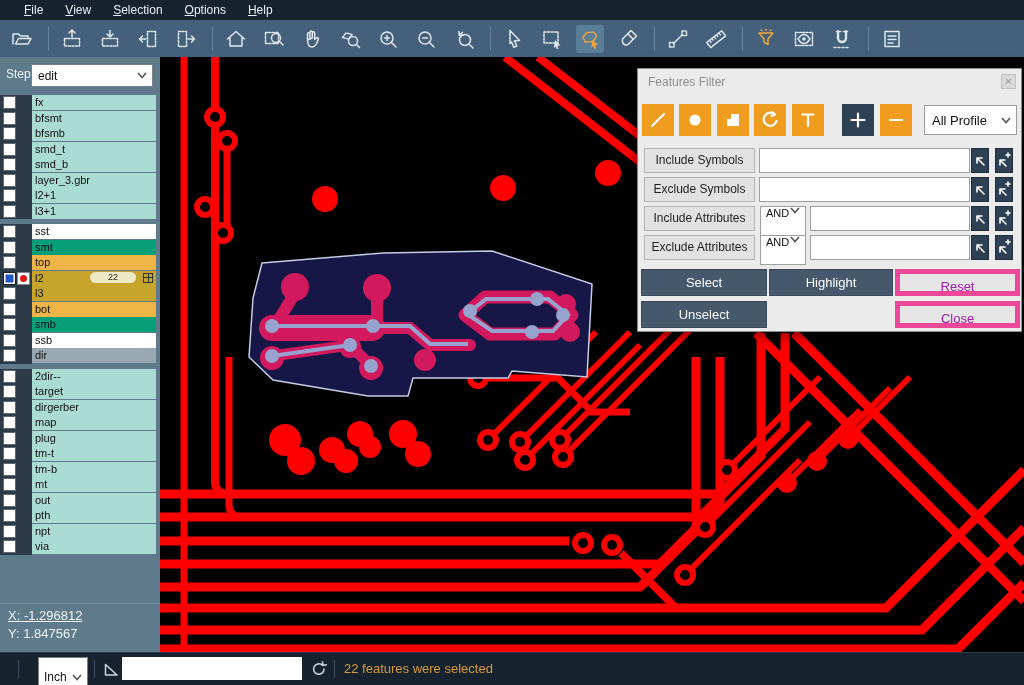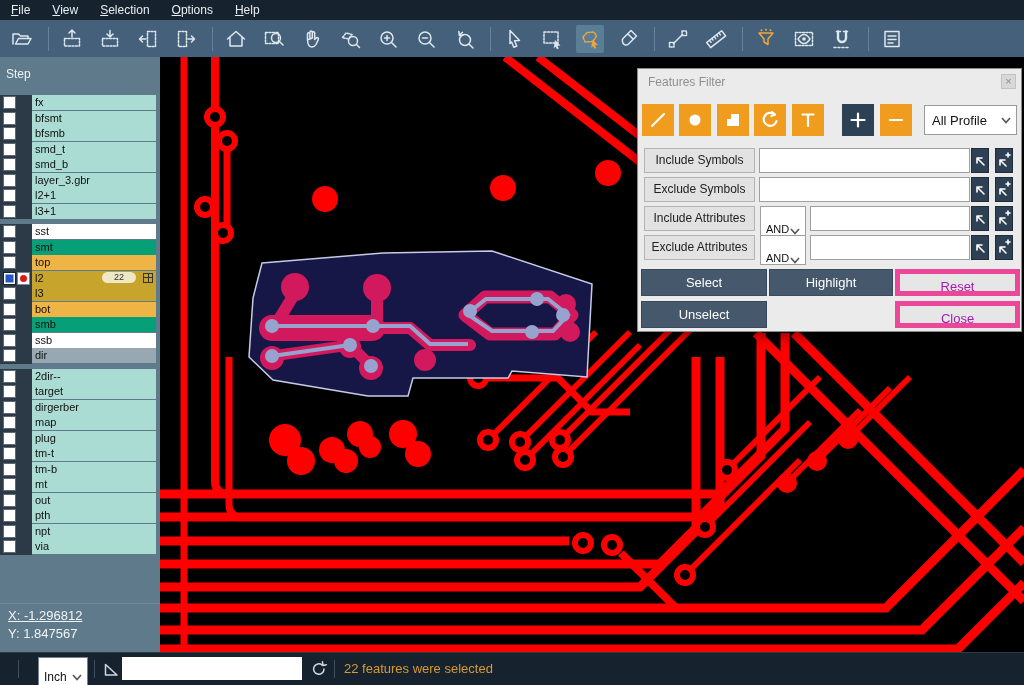--- a/index.html
+++ b/index.html
@@ -1,20 +1,20 @@
 <!DOCTYPE html>
 <html><head>
 <meta charset="utf-8">
 <style>
   html,body{margin:0;padding:0;background:#000;}
   #app{position:relative;width:1024px;height:685px;overflow:hidden;
        font-family:"Liberation Sans",sans-serif;-webkit-font-smoothing:antialiased;}
   
   .menubar{position:absolute;left:0;top:0;width:1024px;height:20px;background:#16222e;
-           display:flex;align-items:flex-end;padding-left:0;box-sizing:border-box;}
+           display:flex;align-items:flex-end;padding-left:13px;box-sizing:border-box;}
   .menu-item{color:#e9eef3;font-size:12px;padding:0 11px;line-height:20px;cursor:default;}
   .menu-item u{text-decoration:underline;}
   
   .toolbar{position:absolute;left:0;top:20px;width:1024px;height:37px;background:#45607a;
            display:flex;align-items:center;padding-left:8px;box-sizing:border-box;}
   .tbtn{width:28px;height:28px;margin-right:10px;display:flex;align-items:center;justify-content:center;border-radius:2px;}
   .tbtn svg{width:22px;height:22px;stroke:#dde7ee;fill:none;stroke-width:1.5;stroke-linecap:round;stroke-linejoin:round;}
   .tbtn.active{background:#5b7e97;}
   .tsep{width:1px;height:24px;background:#63839f;margin:0 9px 0 2px;}
   
@@ -31,21 +31,21 @@
   .lrow{position:relative;height:15.5px;
         background:linear-gradient(#2c3a47,#2c3a47) 0 0/32px 100% no-repeat;}
   .cb{position:absolute;left:3px;top:1px;width:11px;height:11px;background:#fff;border:1px solid #5d6a74;}
   .cb.checked{background:#2456c4;border-color:#17212b;box-shadow:inset 0 0 0 1.5px #fff;}
   .ind{position:absolute;left:17px;top:1px;width:11px;height:11px;background:#fff;border:1px solid #7d8891;}
   .ind::after{content:"";position:absolute;left:2px;top:2px;width:7px;height:7px;border-radius:50%;background:#e01717;}
   .cell{position:absolute;left:32px;right:4px;top:0;height:15px;font-size:11px;line-height:15px;
         padding-left:3px;color:#111;overflow:hidden;}
   .c-teal{background:#aadcd4}.c-white{background:#fff}.c-green{background:#069f78}
   .c-amber{background:#eeb446}.c-gold{background:#c7a42c}.c-gray{background:#97a8b3}
-  .badge{position:absolute;right:20px;top:1.5px;min-width:14px;height:11px;padding:0 10px;border-radius:6px;
+  .badge{position:absolute;right:20px;top:1.5px;min-width:14px;height:11px;padding:0 16px;border-radius:6px;
          background:#efe8c4;font-size:9px;line-height:11px;text-align:center;color:#333;}
   .gridico{position:absolute;right:3px;top:2px;width:10px;height:10px;border:1px solid #333;box-sizing:border-box;
            background:linear-gradient(#333,#333) center/1px 100% no-repeat,
                       linear-gradient(#333,#333) center/100% 1px no-repeat;}
   .sidesep{position:absolute;left:0;top:546px;width:160px;height:1px;background:#6f8a9a;}
   .coord{position:absolute;left:8px;color:#f0f4f7;font-size:13px;}
   
   .canvas{position:absolute;left:160px;top:57px;width:864px;height:595px;background:#000;}
   
   .dialog{position:absolute;left:637px;top:68px;width:385px;height:264px;background:#ebebeb;
@@ -57,21 +57,21 @@
   .fbtn svg{width:20px;height:20px;stroke:#fff;fill:none;stroke-width:2.2;stroke-linecap:round;stroke-linejoin:round;}
   .fbtn.dark{background:#2e4154;}
   .dcombo{position:absolute;left:286px;top:36px;width:93px;height:30px;background:#fff;border:1px solid #9a9a9a;
           box-sizing:border-box;display:flex;align-items:center;}
   .dcombo .val{flex:1;font-size:13px;color:#111;padding-left:7px;}
   .frow-label{position:absolute;left:6px;width:111px;height:25px;background:#e2e2e2;border:1px solid #b3b3b3;
               box-sizing:border-box;font-size:12px;color:#222;text-align:center;line-height:23px;}
   .ffield{position:absolute;height:25px;background:#fff;border:1px solid #9f9f9f;box-sizing:border-box;
           font-size:12px;color:#111;padding:0 4px;font-family:"Liberation Sans",sans-serif;}
   .andcombo{position:absolute;left:122px;width:46px;height:30px;background:#fff;border:1px solid #9f9f9f;
-            box-sizing:border-box;display:flex;align-items:flex-end;}
+            box-sizing:border-box;display:flex;align-items:flex-start;}
   .andcombo .val{flex:1;font-size:11px;color:#111;padding-left:5px;}
   .abtn{position:absolute;width:18px;height:25px;background:#2e4154;border:1px solid #1f2d3a;box-sizing:border-box;
         display:flex;align-items:center;justify-content:center;}
   .abtn svg{width:14px;height:17px;stroke:#fff;fill:none;stroke-width:1.6;stroke-linecap:round;stroke-linejoin:round;}
   .dbtn{position:absolute;height:27px;font-size:13px;text-align:center;line-height:25px;box-sizing:border-box;}
   .dbtn.dark{background:#46586b;color:#fff;border:1px solid #3a4a5a;}
   .dbtn.light{background:#e6e6e6;color:#a21caf;border:5px solid #ec4899;}
   
   .statusbar{position:absolute;left:0;top:652px;width:1024px;height:33px;background:#16222e;border-top:1px solid #2a3a49;box-sizing:border-box;}
   .ssep{position:absolute;top:7px;width:1px;height:18px;background:#3d4f60;}
@@ -243,20 +243,26 @@
         <svg viewBox="0 0 22 22">
           <rect x="4" y="3.5" width="14" height="15"></rect>
           <path d="M7 8 h8 M7 11.5 h8 M7 15 h5"></path>
         </svg>
       </div>
   </div>
 
   <div class="sidebar">
     <div class="steprow">
       <span class="steplabel">Step</span>
+      <div class="stepcombo">
+        <span class="val">edit</span>
+        <svg class="chev" viewBox="0 0 10 7">
+            <path d="M1 1 L5 5.5 L9 1"></path>
+          </svg>
+      </div>
     </div>
     <div class="layers">
       <div class="lgroup">
           <div class="lrow">
             <span class="cb"></span>
             <span class="cell c-teal"><span>fx</span></span>
           </div>
           <div class="lrow">
             <span class="cb"></span>
             <span class="cell c-teal"><span>bfsmt</span></span>

